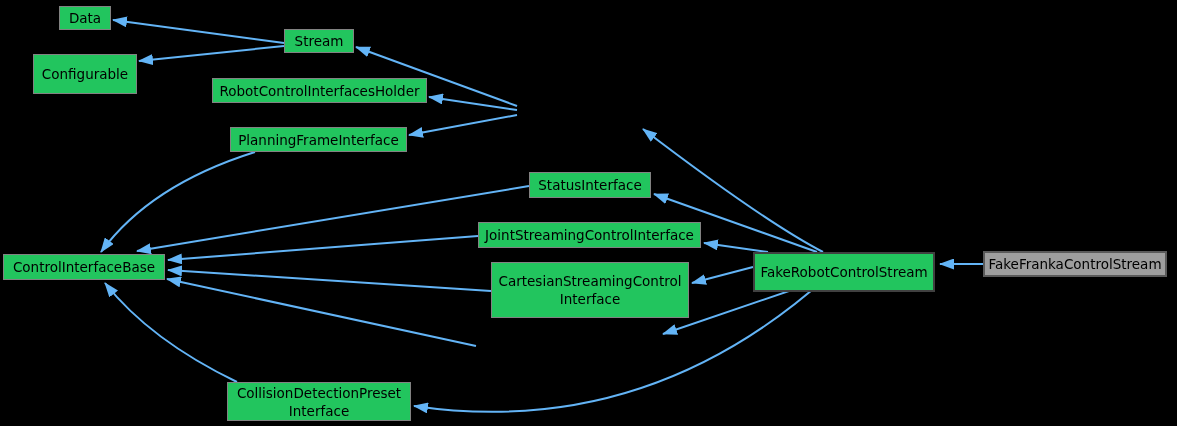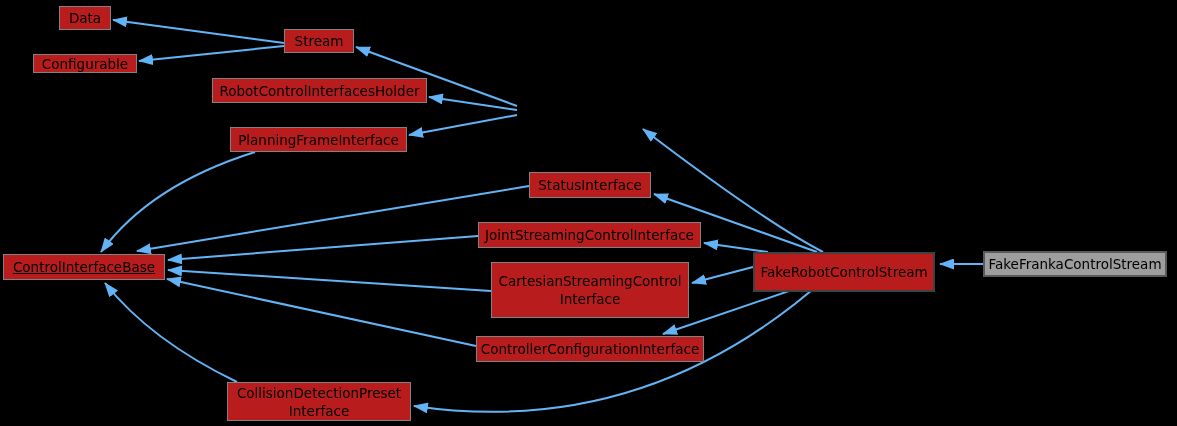--- a/index.html
+++ b/index.html
@@ -8,21 +8,21 @@
     width:1177px;height:426px;
     background:#000000;
     font-family:"DejaVu Sans","Liberation Sans",sans-serif;
     overflow:hidden;
   }
   #edges{position:absolute;left:0;top:0;width:1177px;height:426px;}
   .edge{fill:none;stroke:#63b4f6;stroke-width:2;}
   .node{
     position:absolute;
     box-sizing:border-box;
-    background:#b91c1c;
+    background:#22c55e;
     border:1.5px solid #828282;
     color:#000000;
     display:flex;align-items:center;justify-content:center;
     font-size:13.5px;line-height:18px;
     text-align:center;
     white-space:pre-line;
     cursor:pointer;
   }
   .node.emph{border:2px solid #404040;}
   .node.current{
@@ -59,21 +59,21 @@
     <path class="edge" marker-end="url(#arrow)" d="M491,291 L168,270"></path>
     <path class="edge" marker-end="url(#arrow)" d="M476,346 L167,279"></path>
     <path class="edge" marker-end="url(#arrow)" d="M237,382 Q150,340 105,283"></path>
     <path class="edge" marker-end="url(#arrow)" d="M983,264 L940,264"></path>
   </svg>
 
   <div class="node" style="left:59px;top:6px;width:52px;height:24px;">
     <span>Data</span>
   </div>
 
-  <div class="node" style="left:33px;top:54px;width:104px;height:19px;">
+  <div class="node" style="left:33px;top:54px;width:104px;height:40px;">
     <span>Configurable</span>
   </div>
 
   <div class="node" style="left:284px;top:29px;width:70px;height:24px;">
     <span>Stream</span>
   </div>
 
   <div class="node" style="left:212px;top:78px;width:215px;height:25px;">
     <span>RobotControlInterfacesHolder</span>
   </div>
@@ -84,32 +84,29 @@
 
 
   <div class="node" style="left:478px;top:222px;width:223px;height:26px;">
     <span>JointStreamingControlInterface</span>
   </div>
 
   <div class="node" style="left:529px;top:172px;width:122px;height:26px;">
     <span>StatusInterface</span>
   </div>
 
-  <div class="node" style="left:3px;top:254px;width:162px;height:26px;text-decoration:underline;">
+  <div class="node" style="left:3px;top:254px;width:162px;height:26px;">
     <span>ControlInterfaceBase</span>
   </div>
 
   <div class="node" style="left:491px;top:262px;width:198px;height:56px;">
     <span>CartesianStreamingControl
 Interface</span>
   </div>
 
-  <div class="node" style="left:476px;top:336px;width:228px;height:26px;">
-    <span>ControllerConfigurationInterface</span>
-  </div>
 
   <div class="node" style="left:227px;top:382px;width:184px;height:39px;">
     <span>CollisionDetectionPreset
 Interface</span>
   </div>
 
   <div class="node emph" style="left:753px;top:252px;width:182px;height:40px;">
     <span>FakeRobotControlStream</span>
   </div>
 

